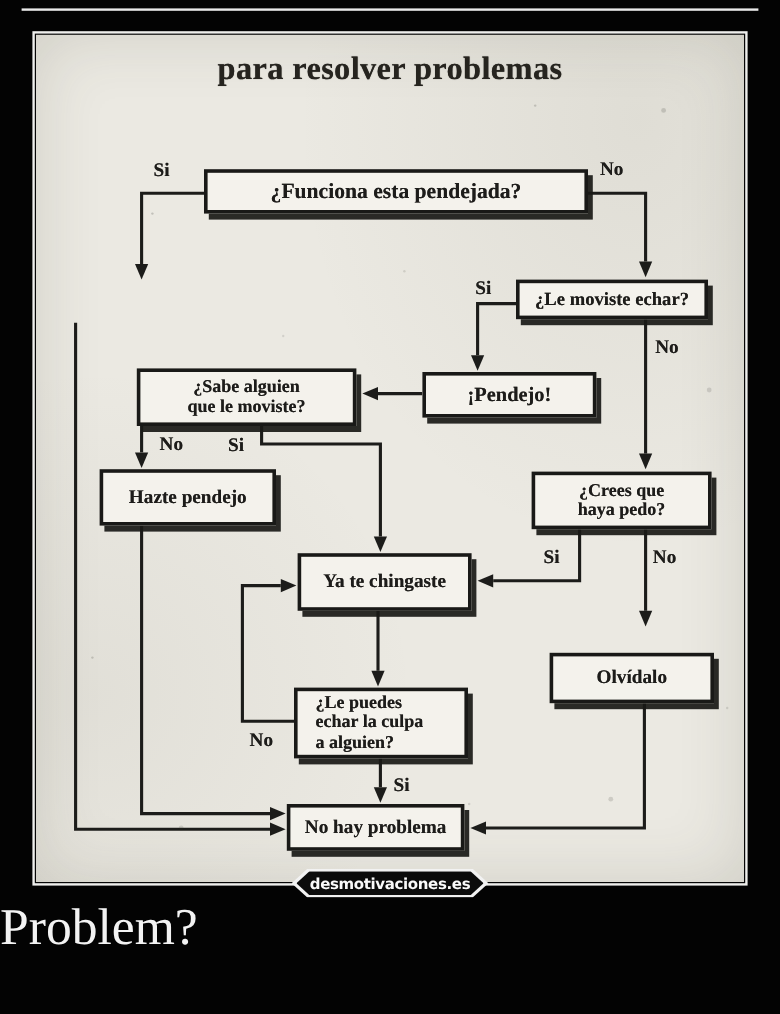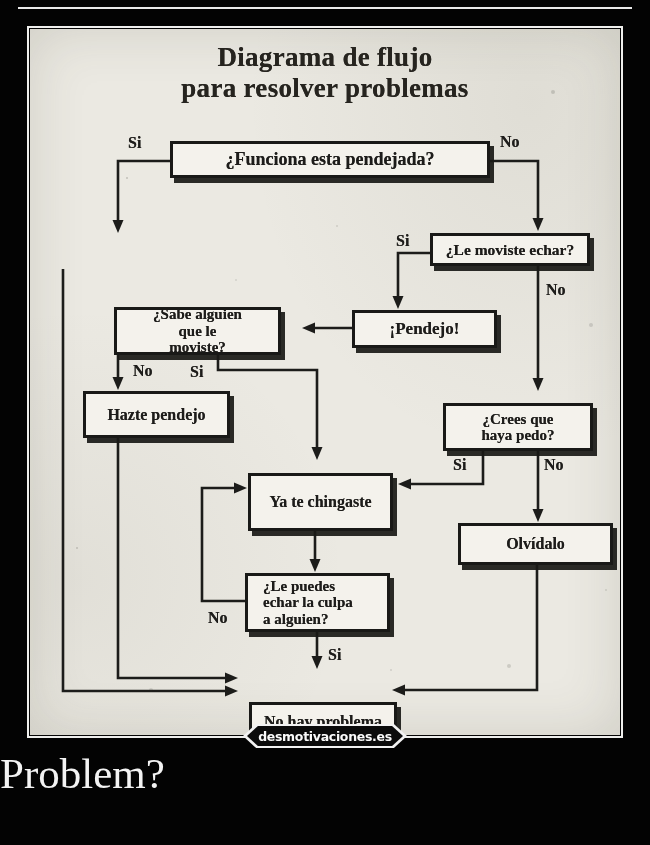--- a/index.html
+++ b/index.html
@@ -48,28 +48,28 @@
     border:3px solid #191917; background:#f4f2ec; color:#1d1c1a;
     font-weight:700; font-size:16px; line-height:1.1; padding:2px 6px;
     box-shadow:4px 5px 0 0 rgba(25,25,22,.92);
     text-shadow:0 0 .5px rgba(25,24,20,.75);
     font-family:Liberation Serif, serif;
   }
   #n-funciona  { left:140px; top:112px; width:320px; height:37px; font-size:18px; }
   #n-ni        { left:20px;  top:206px; width:153px; height:35px; }
   #n-moviste   { left:400px; top:204px; width:160px; height:33px; font-size:15.5px; }
   #n-pendejo   { left:322px; top:281px; width:145px; height:38px; font-size:17px; }
-  #n-sabe      { left:84px;  top:278px; width:167px; height:48px; font-size:15px; padding:2px 36px; }
+  #n-sabe      { left:84px;  top:278px; width:183px; height:48px; font-size:15px; padding:2px 36px; }
   #n-hazte     { left:53px;  top:362px; width:147px; height:47px; }
-  #n-crees     { left:413px; top:364px; width:150px; height:48px; font-size:15px; padding:2px 20px;margin-top:10px; }
-  #n-ya        { left:218px; top:444px; width:145px; height:58px; }
-  #n-olvidalo  { left:428px; top:494px; width:155px; height:42px; }
+  #n-crees     { left:413px; top:364px; width:150px; height:48px; font-size:15px; padding:2px 20px; }
+  #n-ya        { left:218px; top:432px; width:145px; height:48px; }
+  #n-olvidalo  { left:428px; top:515px; width:137px; height:42px; }
   #n-culpa     { left:215px; top:544px; width:145px; height:59px; font-size:15px;
                  justify-content:flex-start; text-align:left; padding:2px 24px 2px 15px; }
-  #n-nohay     { left:219px; top:641px; width:148px; height:39px;margin-top:32px; }
+  #n-nohay     { left:209px; top:641px; width:148px; height:39px; }
   .elabel {
     position:absolute; font-weight:700; font-size:16px; color:#1d1c1a;
     text-shadow:0 0 .5px rgba(25,24,20,.7);
   }
   #l-funciona-si { left:98px;  top:105px; }
   #l-funciona-no { left:470px; top:104px; }
   #l-moviste-si  { left:366px; top:203px; }
   #l-moviste-no  { left:516px; top:252px; }
   #l-sabe-no     { left:103px; top:333px; }
   #l-sabe-si     { left:160px; top:334px; }
@@ -100,21 +100,20 @@
 </head>
 <body>
 
 <div>
   <div class="top-line"></div>
 
   <div class="photo">
     <div class="scan">
 
       <div class="title">
-        <div>Diagrama de flujo</div>
         <div>para resolver problemas</div>
       </div>
 
       <svg class="wires" viewBox="0 0 590 706">
         <path class="wire" d="M140,132 H88 V191"></path>
         <polygon class="ah" points="82.5,191 93.5,191 88,204"></polygon>
         <path class="wire" d="M460,132 H508 V189"></path>
         <polygon class="ah" points="502.5,189 513.5,189 508,202"></polygon>
         <path class="wire" d="M400,224 H368 V267"></path>
         <polygon class="ah" points="362.5,267 373.5,267 368,280"></polygon>

